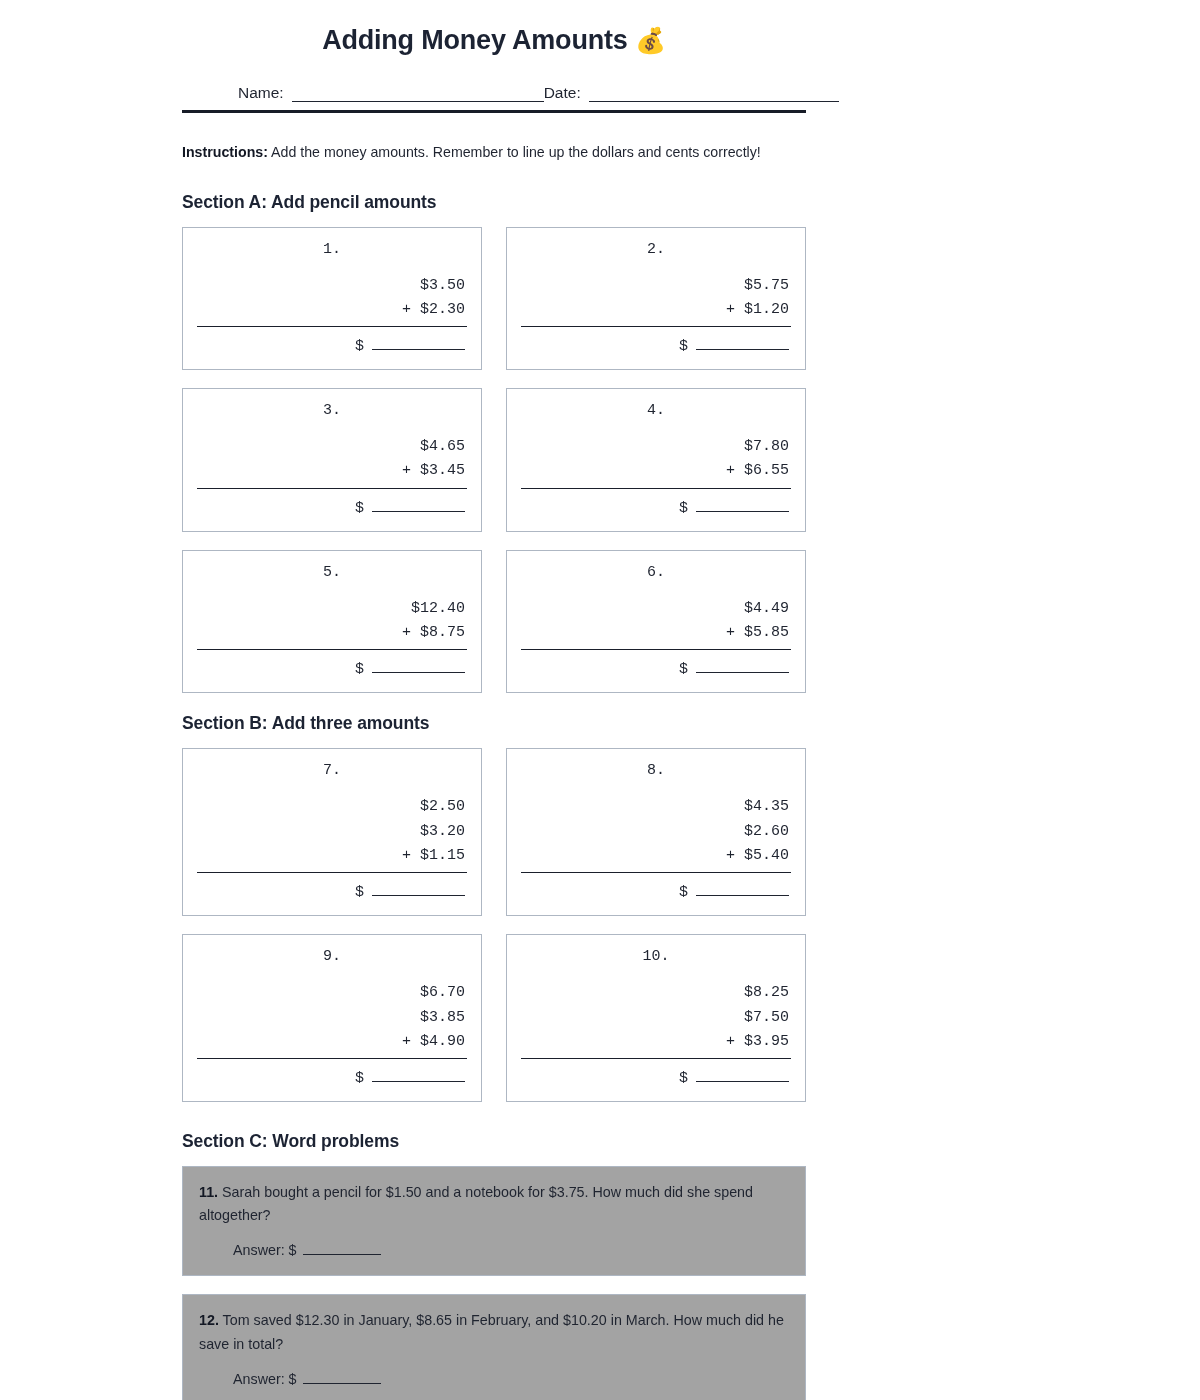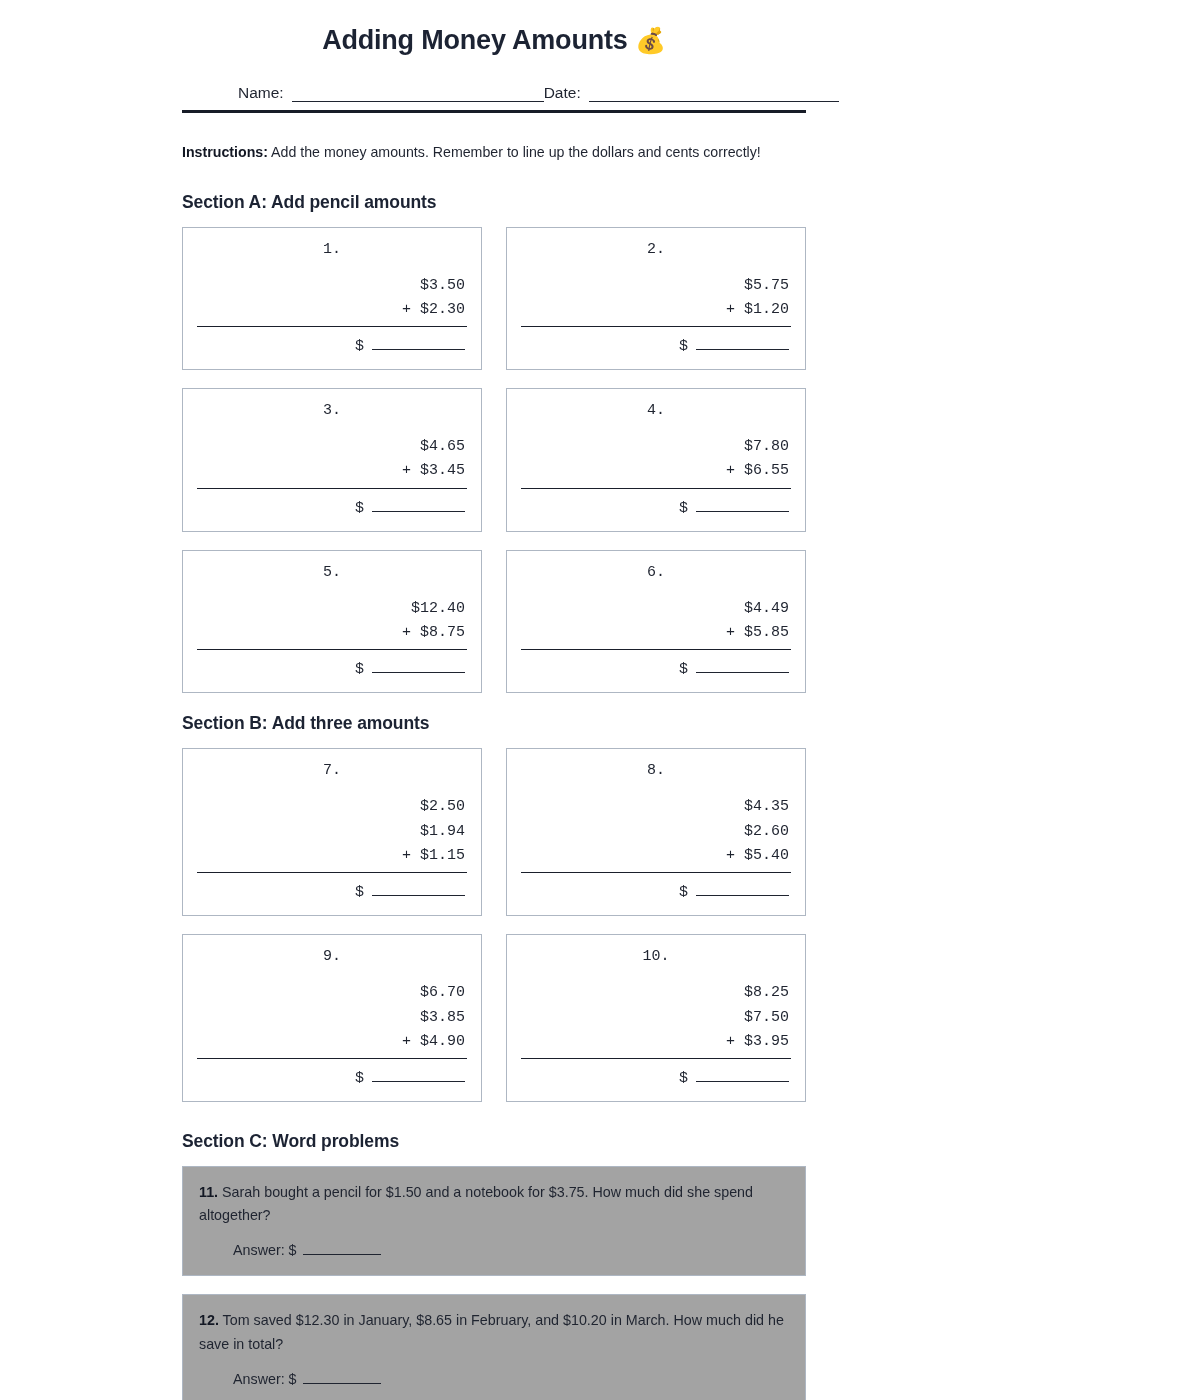--- a/index.html
+++ b/index.html
@@ -246,21 +246,21 @@
         <div class="answer-row"><span>$</span><span class="answer-blank"></span></div>
       </div>
     </div>
 
   <h2 class="section-heading b">Section B: Add three amounts</h2>
   <div class="grid" id="grid-b">
       <div class="problem-box">
         <div class="prob-num">7.</div>
         <div class="addends">
           <div class="addend-row">  $2.50</div>
-          <div class="addend-row">  $1.94</div>
+          <div class="addend-row">  $3.20</div>
           <div class="addend-row">+ $1.15</div>
         </div>
         <hr class="sum-rule">
         <div class="answer-row"><span>$</span><span class="answer-blank"></span></div>
       </div>
       <div class="problem-box">
         <div class="prob-num">8.</div>
         <div class="addends">
           <div class="addend-row">  $4.35</div>
           <div class="addend-row">  $2.60</div>

